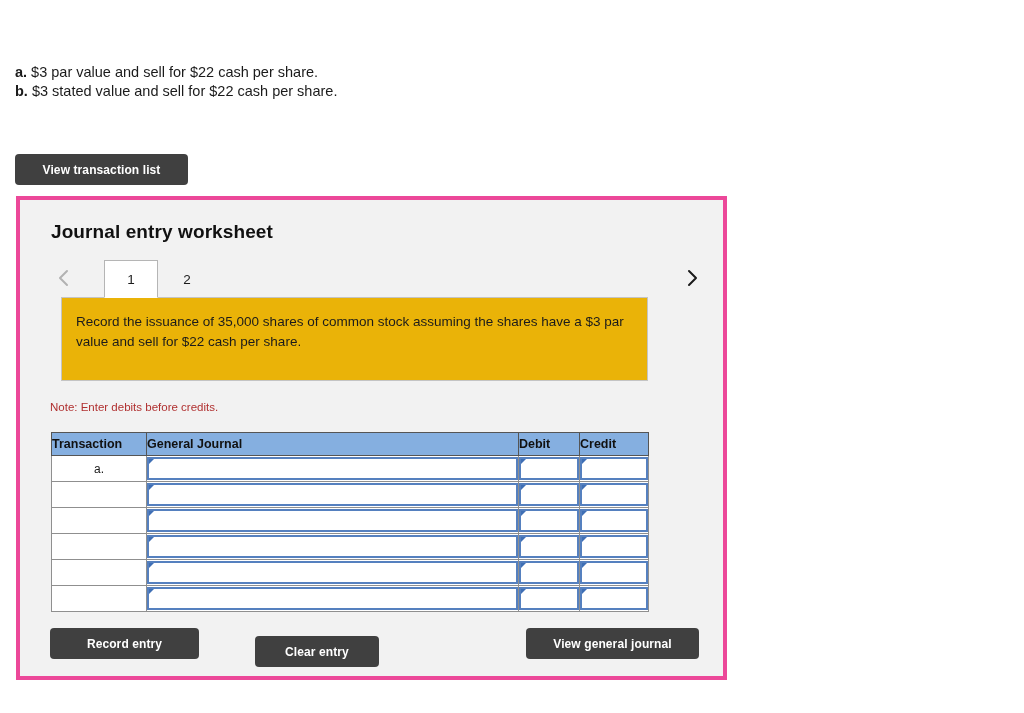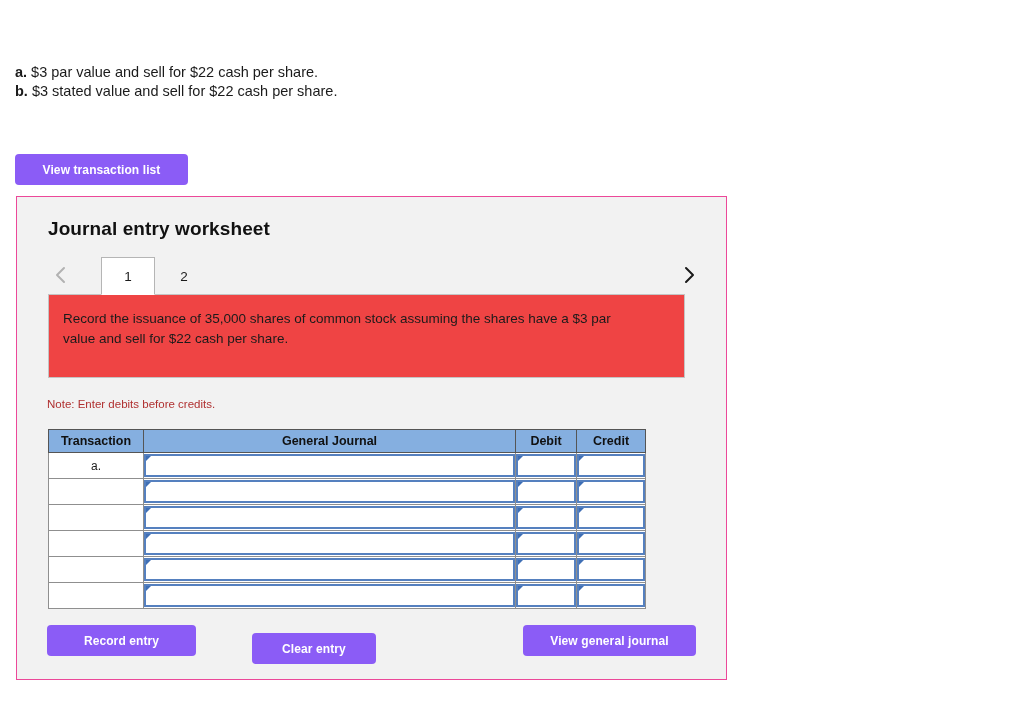--- a/index.html
+++ b/index.html
@@ -43,21 +43,21 @@
     color: #1b1b1b;
   }
   .choice-line { white-space: nowrap; }
   .choice-key { font-weight: bold; }
 
   
   .btn {
     display: inline-flex;
     align-items: center;
     justify-content: center;
-    background: #8b5cf6;
+    background: #404040;
     color: #ffffff;
     font-size: 12px;
     font-weight: bold;
     border: none;
     border-radius: 4px;
     cursor: pointer;
     font-family: "Liberation Sans", sans-serif;
     letter-spacing: 0.1px;
     padding: 0 14px;
   }
@@ -71,21 +71,21 @@
   }
 
   
   .worksheet-panel {
     position: absolute;
     left: 16px;
     top: 196px;
     width: 711px;
     height: 484px;
     background: #f2f2f2;
-    border: 1px solid #ec4899;
+    border: 4px solid #ec4899;
   }
 
   .worksheet-title {
     position: absolute;
     left: 31px;
     top: 21px;
     font-size: 19px;
     font-weight: bold;
     color: #111111;
     letter-spacing: 0.1px;
@@ -136,25 +136,25 @@
     z-index: 3;
   }
   .tab-2 {
     left: 110px;
     width: 54px;
   }
 
   
   .instruction-box {
     position: absolute;
-    left: 31px;
+    left: 41px;
     top: 97px;
-    width: 637px;
+    width: 587px;
     height: 84px;
-    background: #ef4444;
+    background: #eab308;
     border: 1px solid #c4c4c4;
     z-index: 1;
   }
   .instruction-text {
     position: absolute;
     left: 14px;
     top: 14px;
     width: 560px;
     font-size: 13.5px;
     line-height: 20px;
@@ -180,21 +180,21 @@
     table-layout: fixed;
   }
   .journal-table th {
     background: #85afe0;
     border: 1px solid #555555;
     font-size: 12.5px;
     font-weight: bold;
     color: #111111;
     height: 23px;
     padding: 0;
-    text-align: center;
+    text-align: left;
   }
   .col-transaction { width: 95px; }
   .col-general     { width: 372px; }
   .col-debit       { width: 61px; }
   .col-credit      { width: 69px; margin-left: 11px; }
 
   .journal-table td {
     border: 1px solid #8f8f8f;
     background: #ffffff;
     padding: 0;

